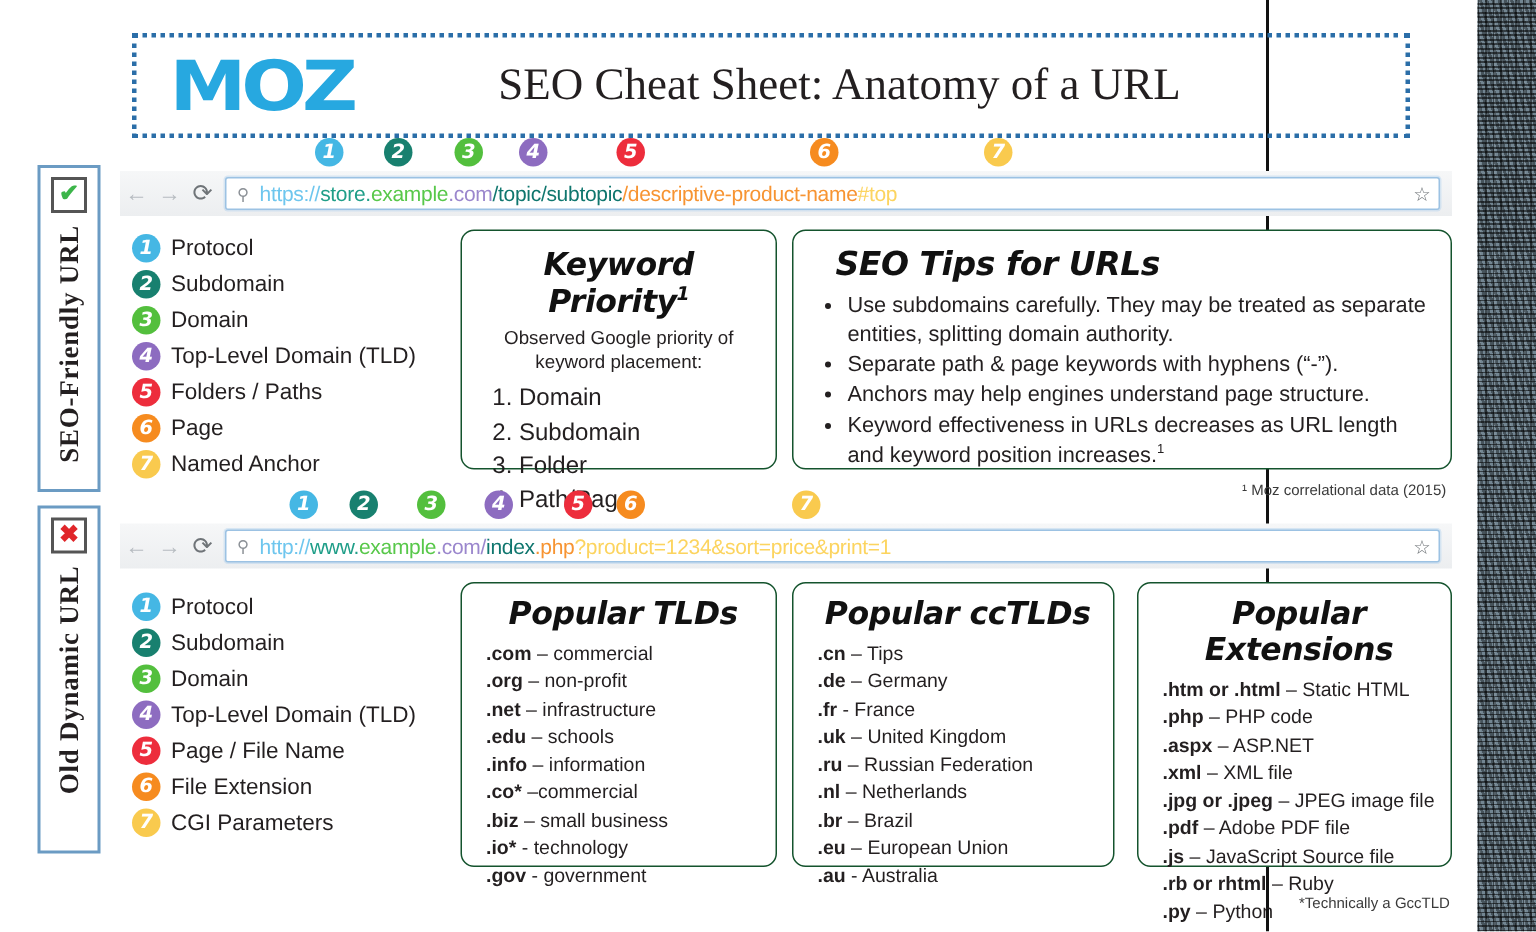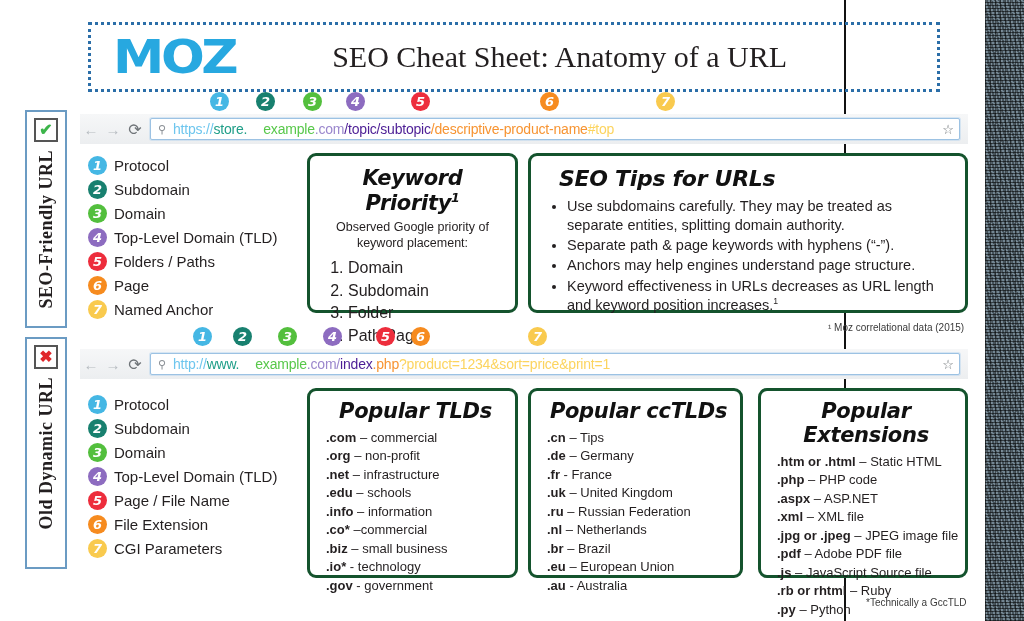--- a/index.html
+++ b/index.html
@@ -190,23 +190,23 @@
   }
   .url-star {
     width: 22px;
     text-align: center;
     color: #6f7478;
     font-size: 13px;
     flex: none;
   }
   .u-proto  { color: #6ec6ee; }
   .u-sub    { color: #1f9e88; }
-  .u-dom    { color: #58c84a; margin-left: 16px; }
+  .u-dom    { color: #58c84a; }
   .u-tld    { color: #9b87cd; }
-  .u-path   { color: #4c1d95; }
+  .u-path   { color: #0f766e; }
   .u-page   { color: #f79432; }
   .u-anchor { color: #fcd45f; }
 
   
   .legend {
     position: absolute;
     left: 88px;
     width: 215px;
   }
   #legend-1 { top: 153px; }
@@ -219,21 +219,21 @@
   }
   .legend-label {
     font-size: 15px;
     color: #231f20;
     white-space: nowrap;
   }
 
   
   .card {
     position: absolute;
-    border: 3px solid #14532d;
+    border: 1px solid #14532d;
     border-radius: 9px;
     background: #ffffff;
     box-sizing: border-box;
   }
   .card-title {
     font-family: "DejaVu Sans", sans-serif;
     font-weight: bold;
     font-style: italic;
     text-align: center;
     color: #111;

